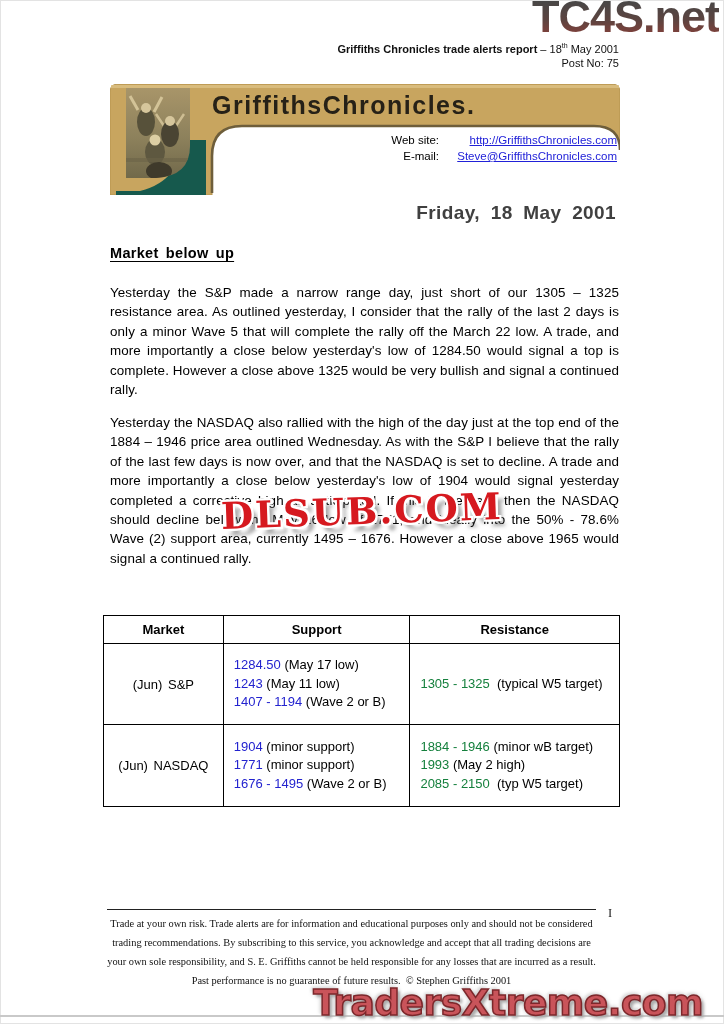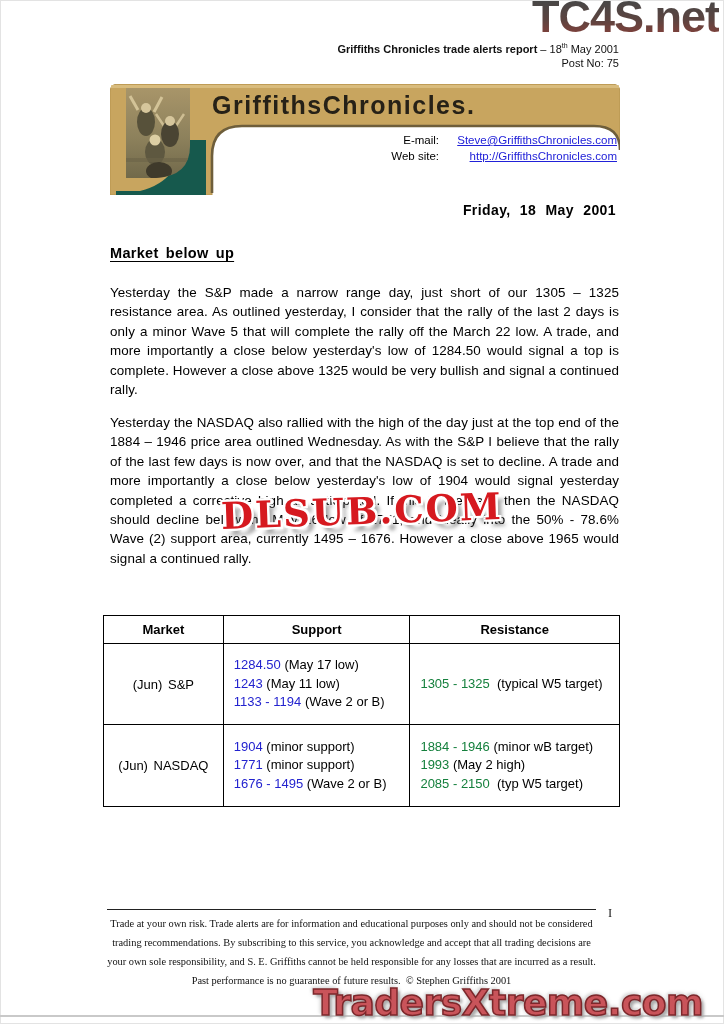--- a/index.html
+++ b/index.html
@@ -22,21 +22,21 @@
   .brand{position:absolute;left:102px;top:7px;font-size:25px;font-weight:bold;letter-spacing:1.5px;
          color:#262117;white-space:nowrap;}
   .contact{position:absolute;right:3px;top:48px;font-size:11.5px;line-height:16px;}
   .contact .row{display:flex;justify-content:flex-end;}
   .contact .lbl{width:84px;text-align:right;color:#000;margin-right:10px;}
   .contact a{color:#2121d8;text-decoration:underline;display:inline-block;width:168px;text-align:right;}
   .tagline{position:absolute;right:3px;top:89px;font-size:11.5px;color:#111;white-space:nowrap;}
 
   
   .dateline{position:absolute;left:110px;top:202px;width:506px;text-align:right;
-            font-size:14px;font-weight:bold;word-spacing:5px;letter-spacing:.4px;color:#000000;}
+            font-size:19px;font-weight:bold;word-spacing:5px;letter-spacing:.4px;color:#404040;}
   .heading{position:absolute;left:110px;top:245px;font-size:14.5px;font-weight:bold;
            word-spacing:3px;letter-spacing:.3px;text-decoration:underline;text-underline-offset:3px;color:#000;}
   .para{position:absolute;left:110px;width:509px;font-size:13.4px;line-height:19.4px;
         text-align:justify;color:#000;letter-spacing:.1px;}
   .p1{top:283px;} .p2{top:413px;}
 
   
   .watermark{position:absolute;left:221px;top:489px;transform:rotate(-2deg);
              font-family:"DejaVu Serif",serif;font-weight:bold;font-size:37px;letter-spacing:2px;
              color:#d6191f;z-index:6;
@@ -110,26 +110,26 @@
         <circle cx="44" cy="33" r="5" fill="#d6c69c"></circle>
         <ellipse cx="29" cy="64" rx="10" ry="13" fill="#5e5840"></ellipse>
         <circle cx="29" cy="52" r="5.5" fill="#ddcfa4"></circle>
         <ellipse cx="33" cy="83" rx="13" ry="9" fill="#3f3a2b"></ellipse>
         <rect x="0" y="70" width="64" height="4" fill="#6b6347" opacity="0.6"></rect>
       </g>
     </svg>
     <div class="brand">GriffithsChronicles.</div>
     <div class="contact">
       <div class="row">
+        <span class="lbl">Web site:</span>
+        <a href="#">http://GriffithsChronicles.com</a>
+      </div>
+      <div class="row">
         <span class="lbl">E-mail:</span>
         <a href="#">Steve@GriffithsChronicles.com</a>
-      </div>
-      <div class="row">
-        <span class="lbl">Web site:</span>
-        <a href="#">http://GriffithsChronicles.com</a>
       </div>
     </div>
   </div>
 
   <div class="dateline">Friday, 18 May 2001</div>
   <div class="heading">Market below up</div>
   <div class="para p1">Yesterday the S&amp;P made a narrow range day, just short of our 1305 – 1325 resistance area. As outlined yesterday, I consider that the rally of the last 2 days is only a minor Wave 5 that will complete the rally off the March 22 low. A trade, and more importantly a close below yesterday's low of 1284.50 would signal a top is complete. However a close above 1325 would be very bullish and signal a continued rally.</div>
   <div class="para p2">Yesterday the NASDAQ also rallied with the high of the day just at the top end of the 1884 – 1946 price area outlined Wednesday. As with the S&amp;P I believe that the rally of the last few days is now over, and that the NASDAQ is set to decline. A trade and more importantly a close below yesterday's low of 1904 would signal yesterday completed a corrective high as anticipated. If this is the case then the NASDAQ should decline below the May 16 low of 1771, and ideally into the 50% - 78.6% Wave (2) support area, currently 1495 – 1676. However a close above 1965 would signal a continued rally.</div>
 
   <div class="watermark">DLSUB.COM</div>
@@ -147,21 +147,21 @@
           <th>Support</th>
           <th>Resistance</th>
         </tr>
       </thead>
       <tbody>
         <tr class="r1">
           <td class="mkt">(Jun) S&amp;P</td>
           <td class="sup">
             <div class="cl"><span class="blue">1284.50</span><span> (May 17 low)</span></div>
             <div class="cl"><span class="blue">1243</span><span> (May 11 low)</span></div>
-            <div class="cl"><span class="blue">1133 - 1194</span><span> (Wave 2 or B)</span></div>
+            <div class="cl"><span class="blue">1407 - 1194</span><span> (Wave 2 or B)</span></div>
           </td>
           <td class="res">
             <div class="cl"><span class="red">1305 - 1325</span><span>  (typical W5 target)</span></div>
           </td>
         </tr>
         <tr class="r2">
           <td class="mkt">(Jun) NASDAQ</td>
           <td class="sup">
             <div class="cl"><span class="blue">1904</span><span> (minor support)</span></div>
             <div class="cl"><span class="blue">1771</span><span> (minor support)</span></div>

